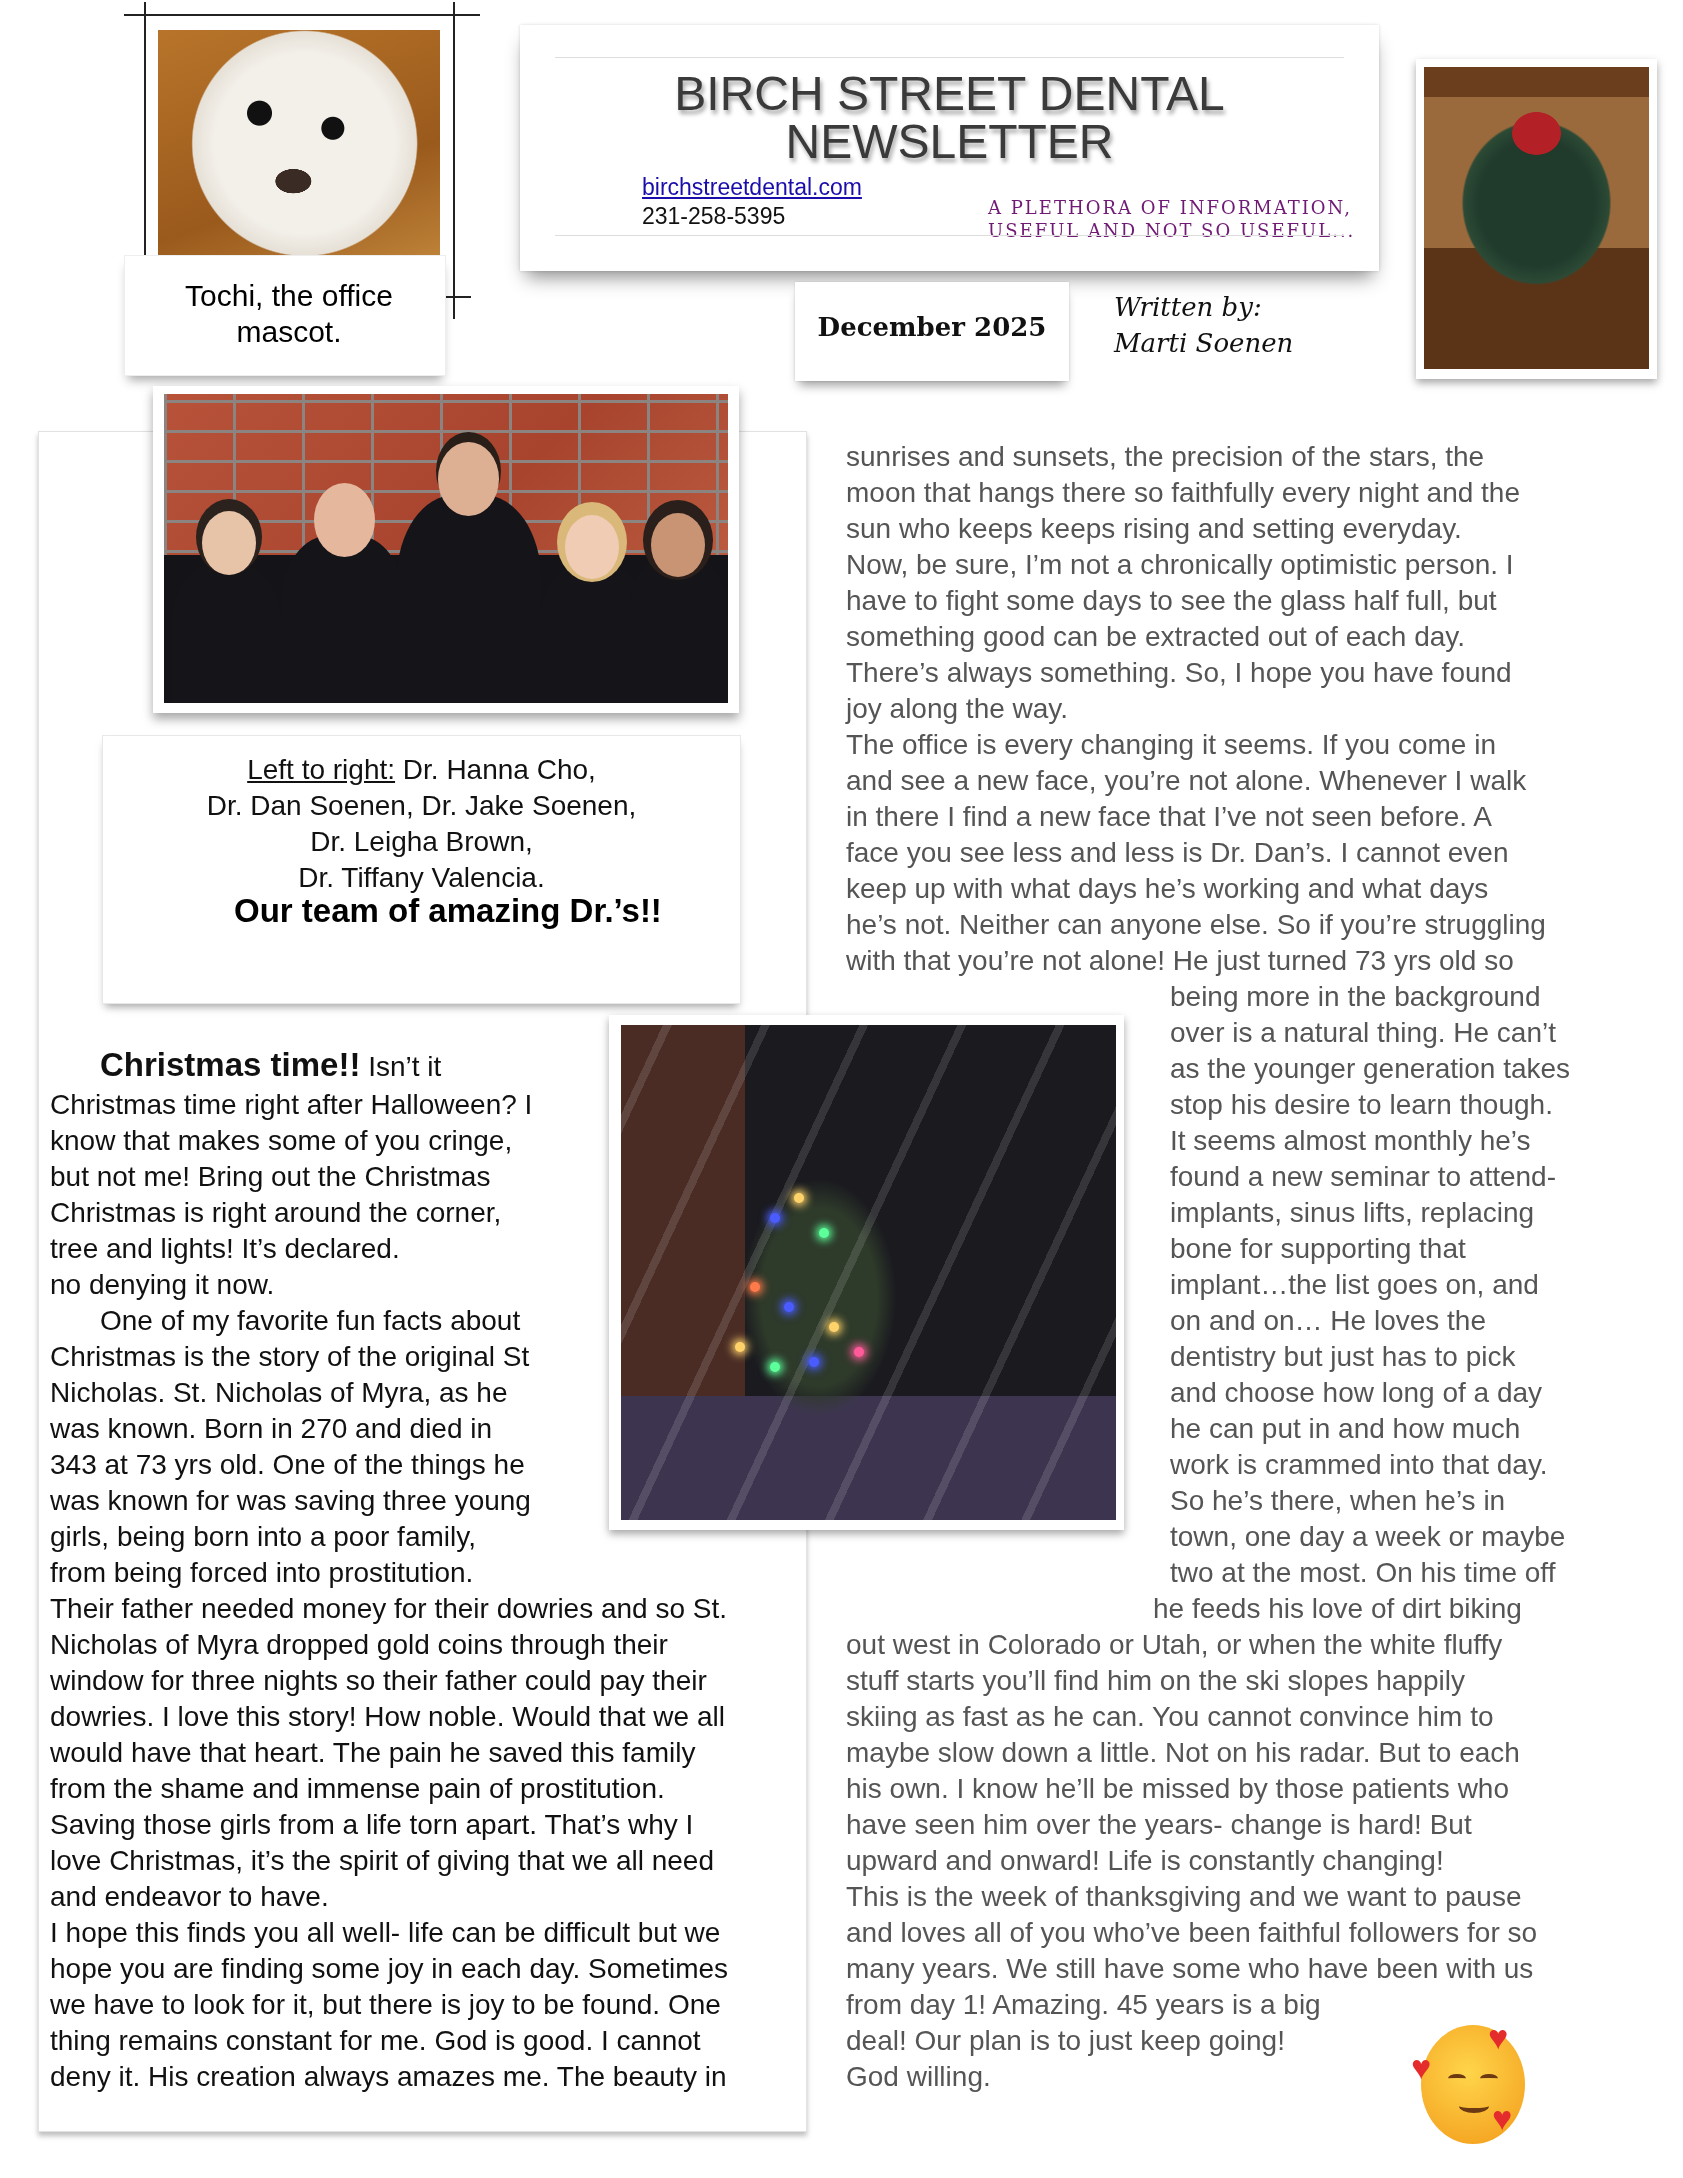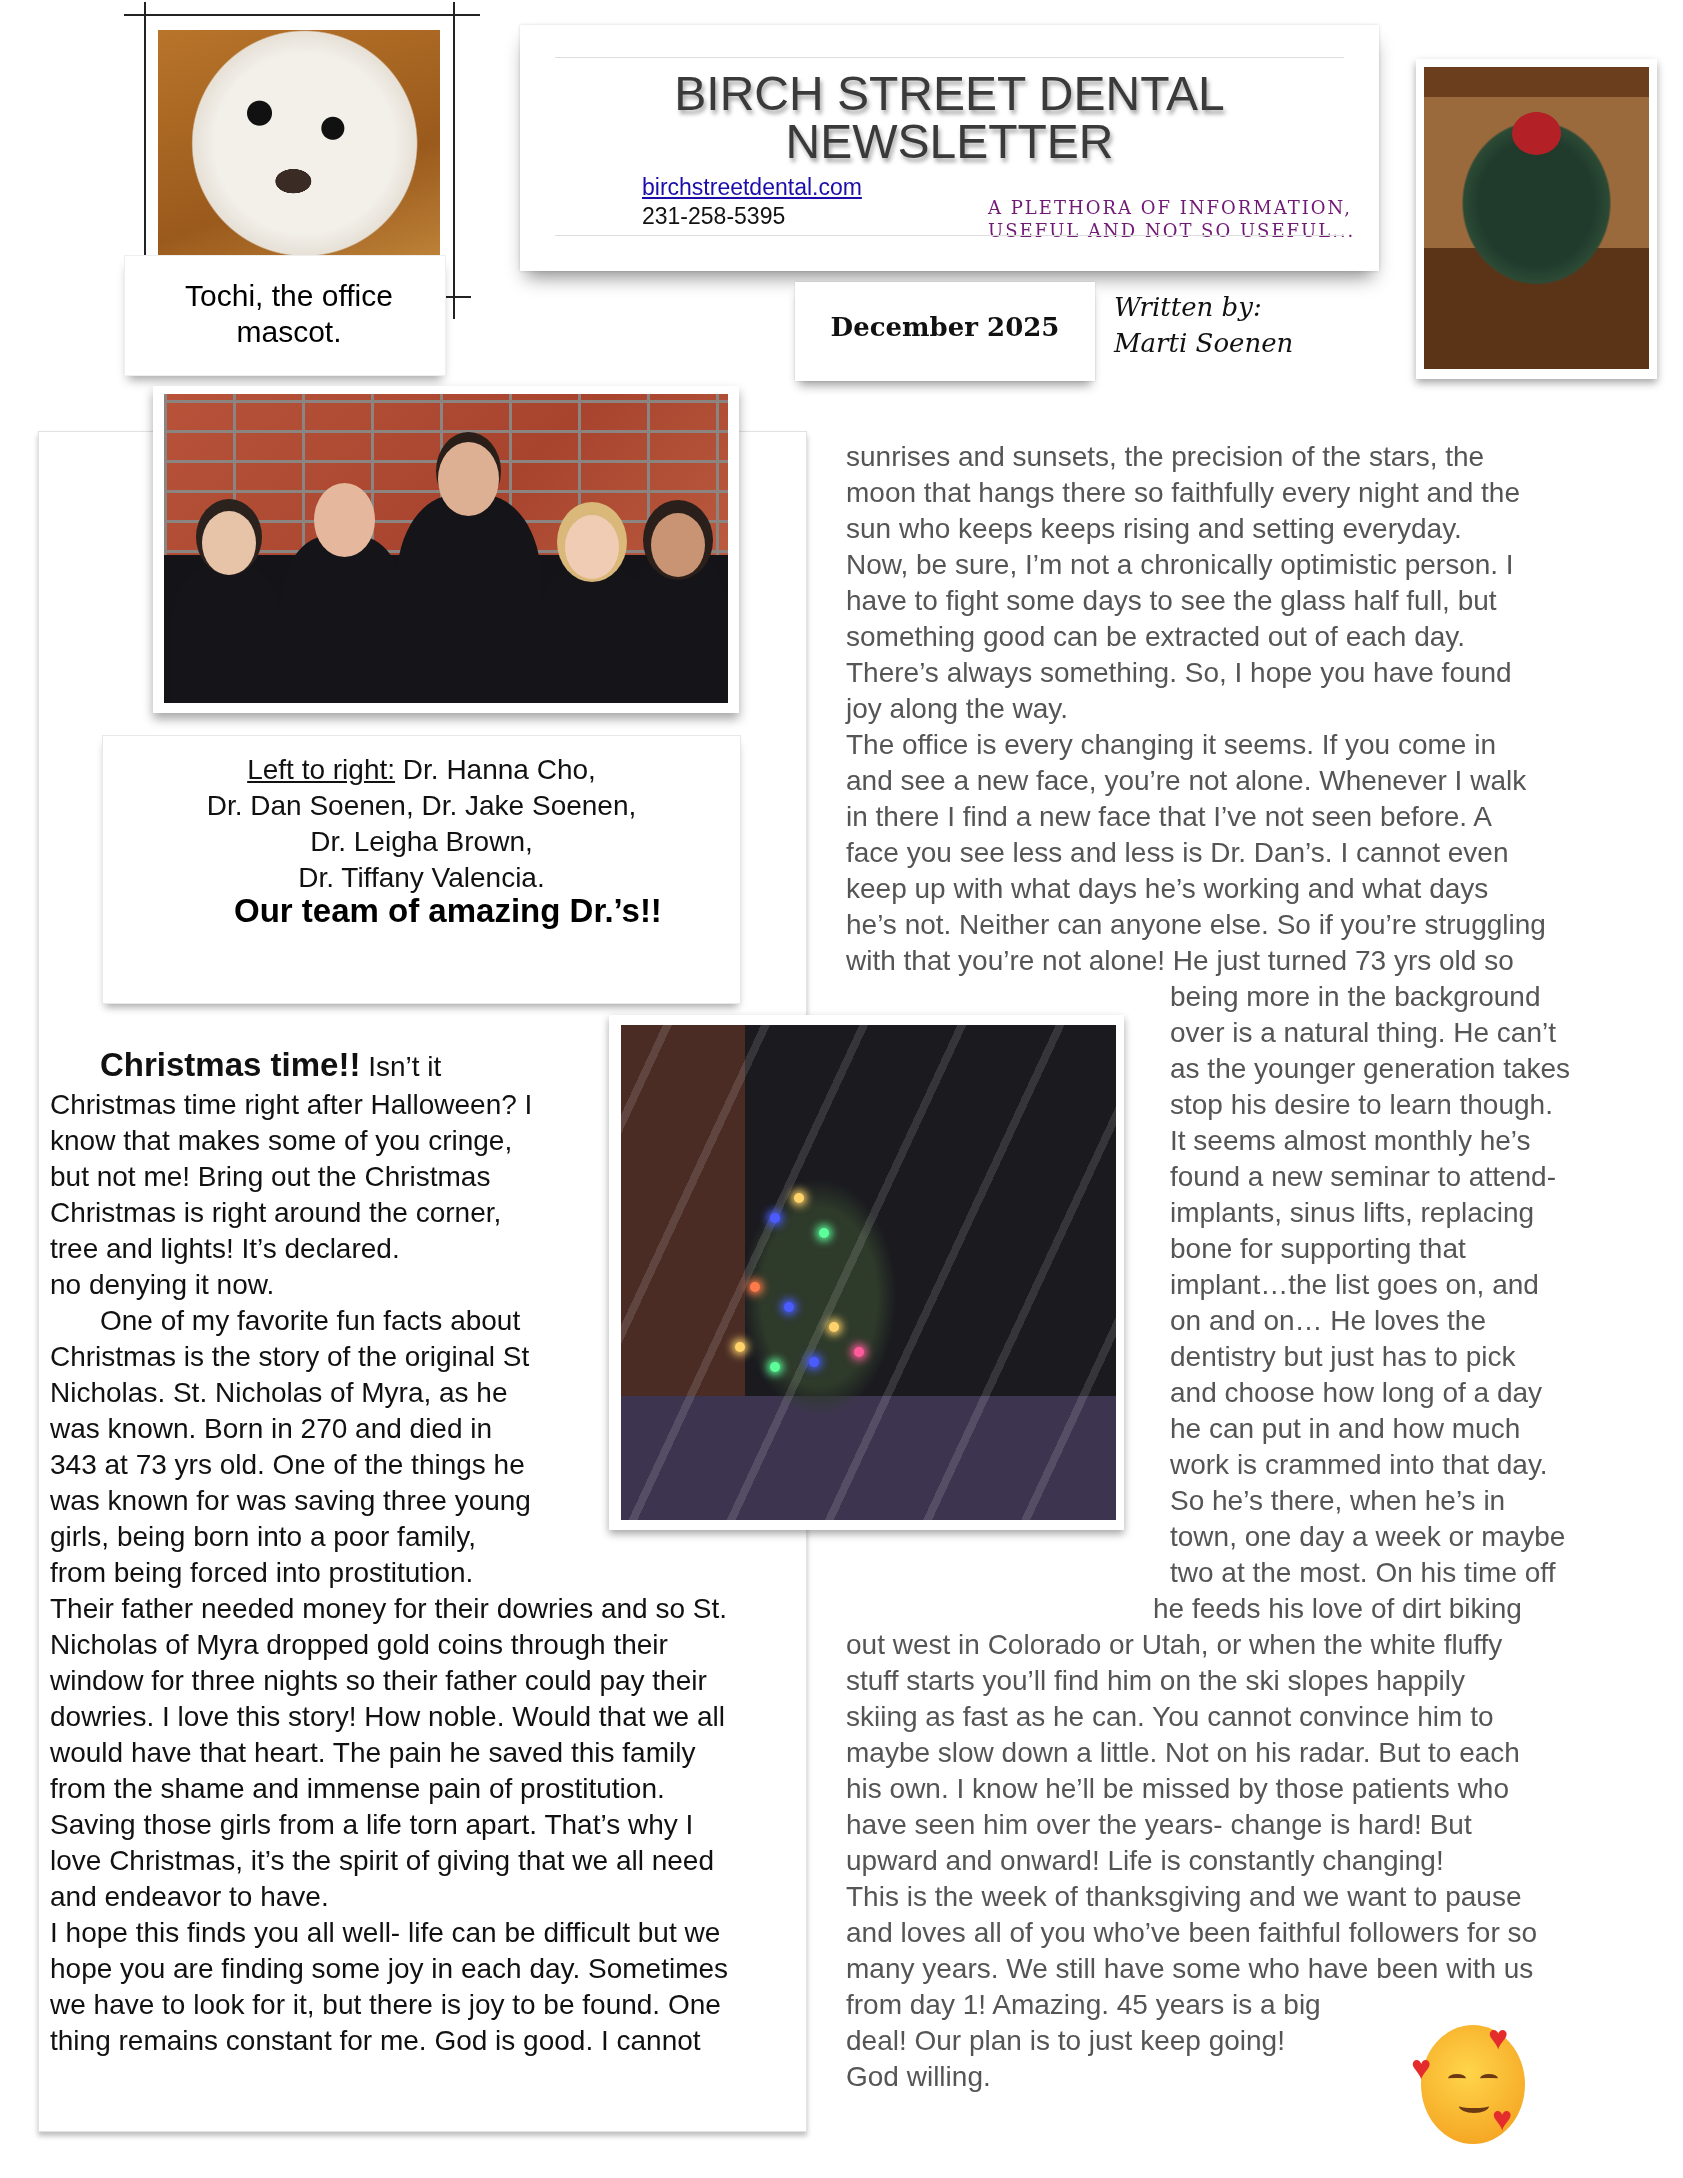--- a/index.html
+++ b/index.html
@@ -22,21 +22,21 @@
   .dog-caption-text { position:absolute; left:0; right:0; top:22px; text-align:center; font-size:30px; line-height:36px; color:#000;margin-left:8px; }
 
   
   .banner { left: 520px; top: 25px; width: 859px; height: 246px; background:#fff; box-shadow: 0 12px 18px -6px rgba(0,0,0,0.45), 0 0 3px rgba(0,0,0,0.15); }
   .banner .rule { position:absolute; left:35px; right:35px; height:1px; background:#ddd; }
   .banner-title { position:absolute; left:0; right:0; top:45px; text-align:center; font-size:48px; line-height:48px; color:#3a3a3a; text-shadow: 2px 4px 4px rgba(0,0,0,0.35); }
   .banner-link { position:absolute; left:122px; top:149px; font-size:23px; color:#1a0dab; text-decoration:underline; }
   .banner-phone { position:absolute; left:122px; top:178px; font-size:23px; color:#111; }
   .banner-tag { position:absolute; left:468px; top:171px; font-family:"DejaVu Serif", serif; font-size:18px; letter-spacing:2px; line-height:23px; color:#701a75; font-variant: small-caps; }
 
-  .date-box { left: 795px; top: 282px; width: 300px; height: 99px; background:#fff; box-shadow: 0 8px 10px -4px rgba(0,0,0,0.4), 0 0 2px rgba(0,0,0,0.15); }
+  .date-box { left: 795px; top: 282px; width: 274px; height: 99px; background:#fff; box-shadow: 0 8px 10px -4px rgba(0,0,0,0.4), 0 0 2px rgba(0,0,0,0.15); }
   .date-text { position:absolute; left:0; right:0; top:30px; text-align:center; font-family:"DejaVu Serif", serif; font-weight:bold; font-size:26px; color:#111; }
   .written { left: 1114px; top: 289px; font-family:"DejaVu Serif", serif; font-style:italic; font-size:26px; line-height:36px; color:#111; }
 
   
   .wreath-frame { left: 1416px; top: 59px; width: 241px; height: 320px; background:#fff; box-shadow: 0 4px 8px rgba(0,0,0,0.35); }
   .wreath-img { position:absolute; left:8px; top:8px; right:8px; bottom:10px;
     background:
       radial-gradient(ellipse 40px 35px at 50% 22%, #b32025 0 60%, transparent 62%),
       radial-gradient(ellipse 104px 114px at 50% 45%, #203a2c 0 55%, #2c4a35 70%, transparent 72%),
       linear-gradient(180deg, #6b3e1e 0 10%, #9a6a3c 10% 60%, #5b3418 60%); }
@@ -178,20 +178,21 @@
   <div>dowries. I love this story! How noble. Would that we all</div>
   <div>would have that heart. The pain he saved this family</div>
   <div>from the shame and immense pain of prostitution.</div>
   <div>Saving those girls from a life torn apart. That’s why I</div>
   <div>love Christmas, it’s the spirit of giving that we all need</div>
   <div>and endeavor to have.</div>
   <div>I hope this finds you all well- life can be difficult but we</div>
   <div>hope you are finding some joy in each day. Sometimes</div>
   <div>we have to look for it, but there is joy to be found. One</div>
   <div>thing remains constant for me. God is good. I cannot</div>
+  <div>deny it. His creation always amazes me. The beauty in</div>
 </div>
 
 <div class="abs tree-frame">
   <div class="tree-img">
     <span class="bulb" style="left:149px; top:188px; color:#4a5cff;"></span>
     <span class="bulb" style="left:173px; top:168px; color:#ffd36a;"></span>
     <span class="bulb" style="left:198px; top:203px; color:#5cff9a;"></span>
     <span class="bulb" style="left:129px; top:257px; color:#ff7a4a;"></span>
     <span class="bulb" style="left:163px; top:277px; color:#4a5cff;"></span>
     <span class="bulb" style="left:208px; top:297px; color:#ffd36a;"></span>

